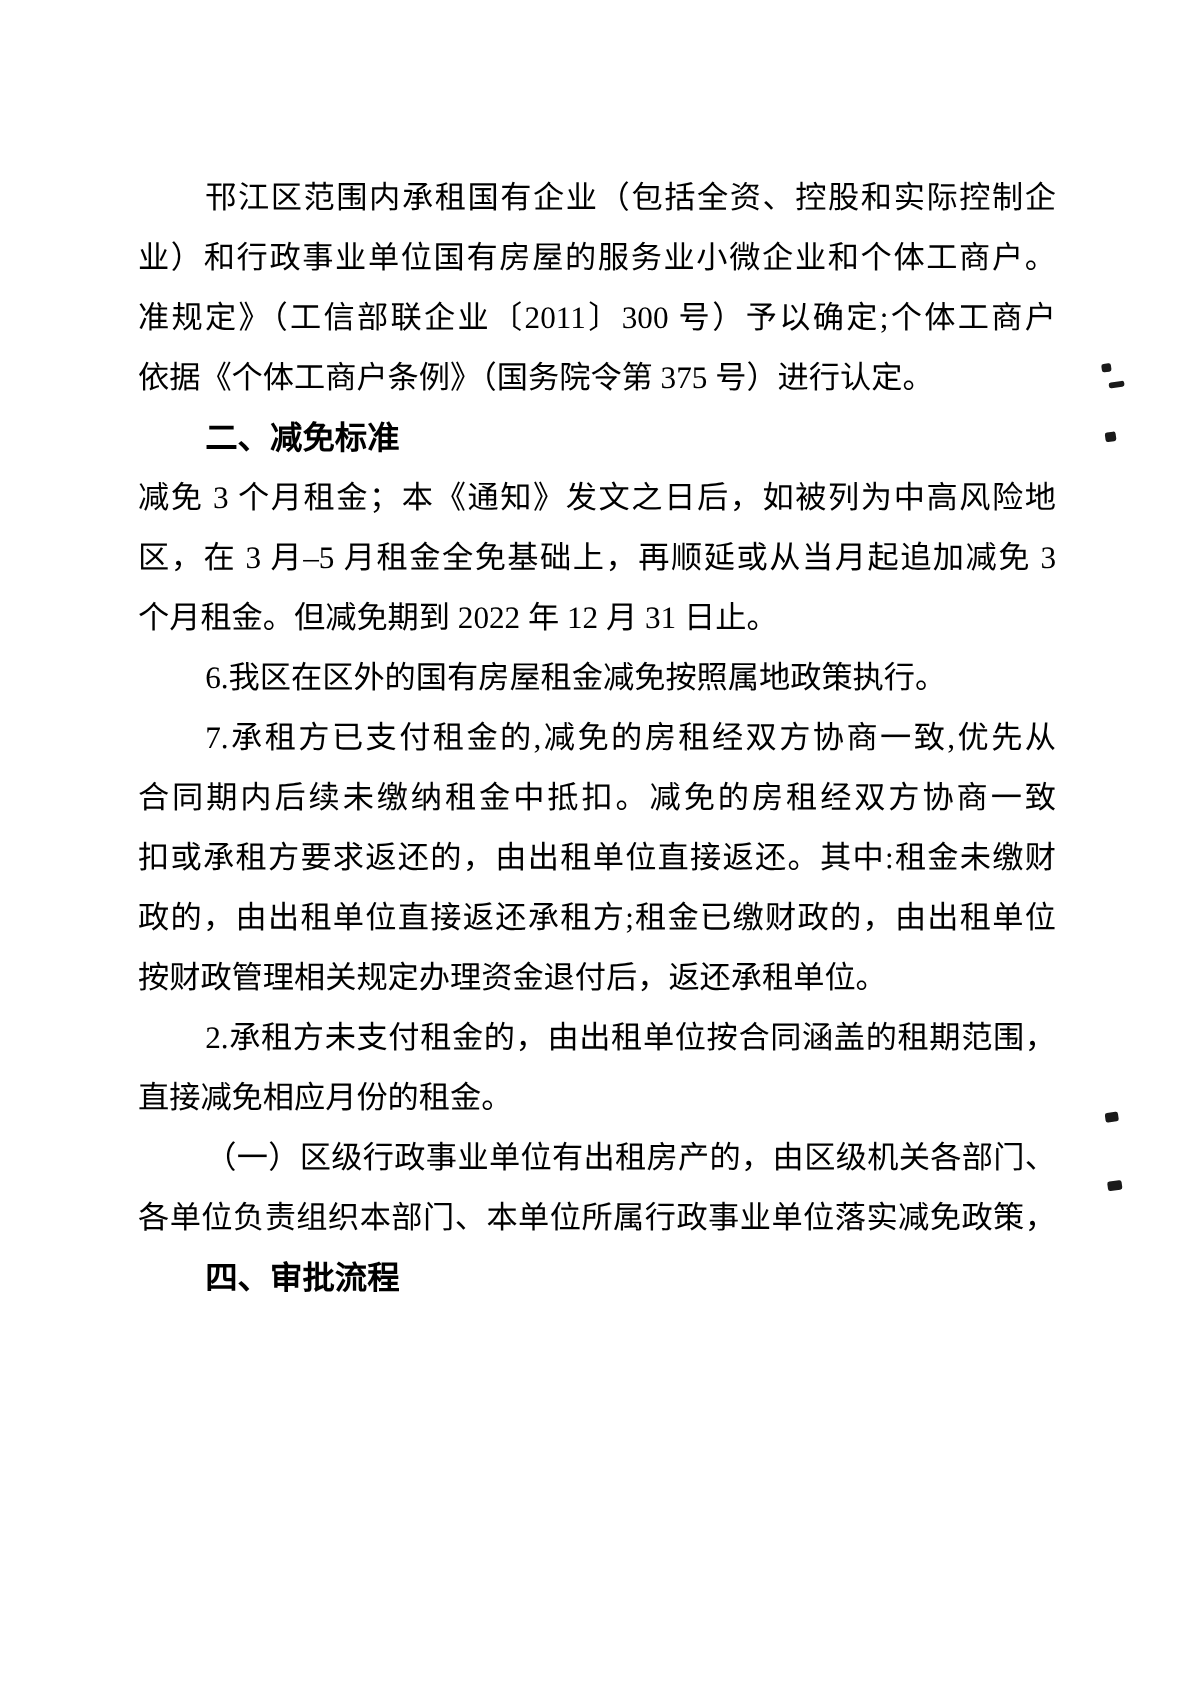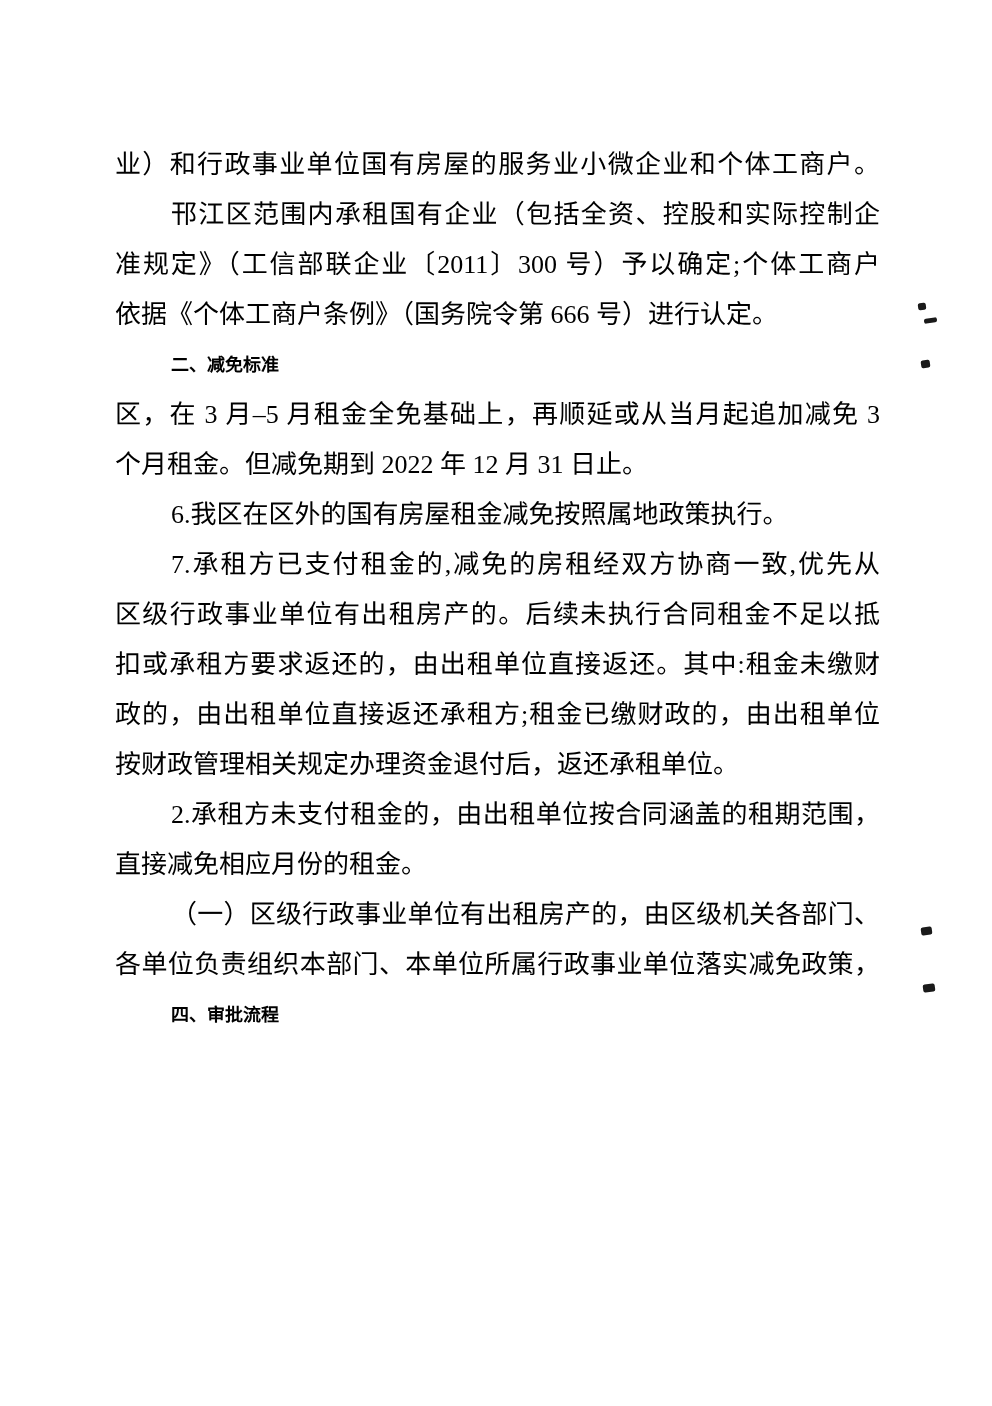--- a/index.html
+++ b/index.html
@@ -37,57 +37,58 @@
   }
   .line.fill {
     text-align-last: justify;
   }
   .line.first {
     text-indent: 56px;
   }
   .block.heading .line {
     font-family: "Liberation Sans", "DejaVu Sans", sans-serif;
     font-weight: 700;
-    font-size: 18px;
+    font-size: 27px;
     text-align: left;
     text-align-last: left;
   }
   .speck {
     position: absolute;
     background: #1a1a1a;
     border-radius: 2px;
     transform: rotate(-8deg);
   }
 </style>
 </head>
 <body>
 
 <div class="page">
   <div class="content">
       <div class="block paragraph">
+        <div class="line first fill">邗江区范围内承租国有企业（包括全资、控股和实际控制企</div>
         <div class="line fill">业）和行政事业单位国有房屋的服务业小微企业和个体工商户。</div>
-        <div class="line first fill">邗江区范围内承租国有企业（包括全资、控股和实际控制企</div>
       </div>
       <div class="block paragraph">
         <div class="line fill">准规定》（工信部联企业〔2011〕300 号）予以确定;个体工商户</div>
-        <div class="line">依据《个体工商户条例》（国务院令第 666 号）进行认定。</div>
+        <div class="line">依据《个体工商户条例》（国务院令第 375 号）进行认定。</div>
       </div>
       <div class="block heading">
         <div class="line first">二、减免标准</div>
       </div>
       <div class="block paragraph">
+        <div class="line fill">减免 3 个月租金；本《通知》发文之日后，如被列为中高风险地</div>
         <div class="line fill">区，在 3 月–5 月租金全免基础上，再顺延或从当月起追加减免 3</div>
         <div class="line">个月租金。但减免期到 2022 年 12 月 31 日止。</div>
       </div>
       <div class="block paragraph">
         <div class="line first">6.我区在区外的国有房屋租金减免按照属地政策执行。</div>
       </div>
       <div class="block paragraph">
         <div class="line first fill">7.承租方已支付租金的,减免的房租经双方协商一致,优先从</div>
-        <div class="line fill">区级行政事业单位有出租房产的。后续未执行合同租金不足以抵</div>
+        <div class="line fill">合同期内后续未缴纳租金中抵扣。减免的房租经双方协商一致</div>
         <div class="line fill">扣或承租方要求返还的，由出租单位直接返还。其中:租金未缴财</div>
         <div class="line fill">政的，由出租单位直接返还承租方;租金已缴财政的，由出租单位</div>
         <div class="line">按财政管理相关规定办理资金退付后，返还承租单位。</div>
       </div>
       <div class="block paragraph">
         <div class="line first fill">2.承租方未支付租金的，由出租单位按合同涵盖的租期范围，</div>
         <div class="line">直接减免相应月份的租金。</div>
       </div>
       <div class="block paragraph">
         <div class="line first fill">（一）区级行政事业单位有出租房产的，由区级机关各部门、</div>

